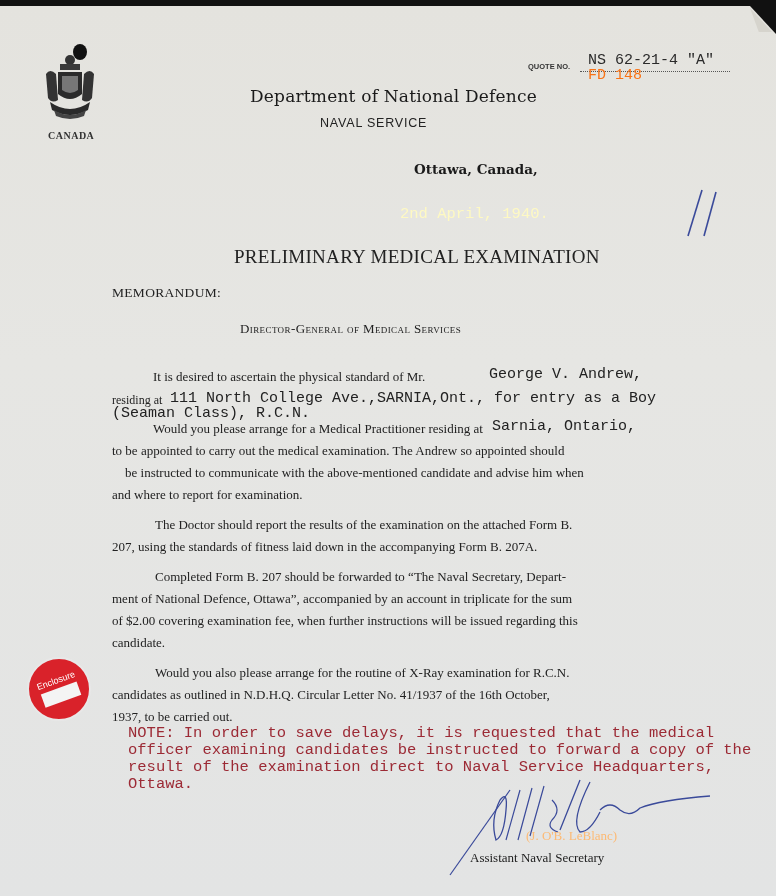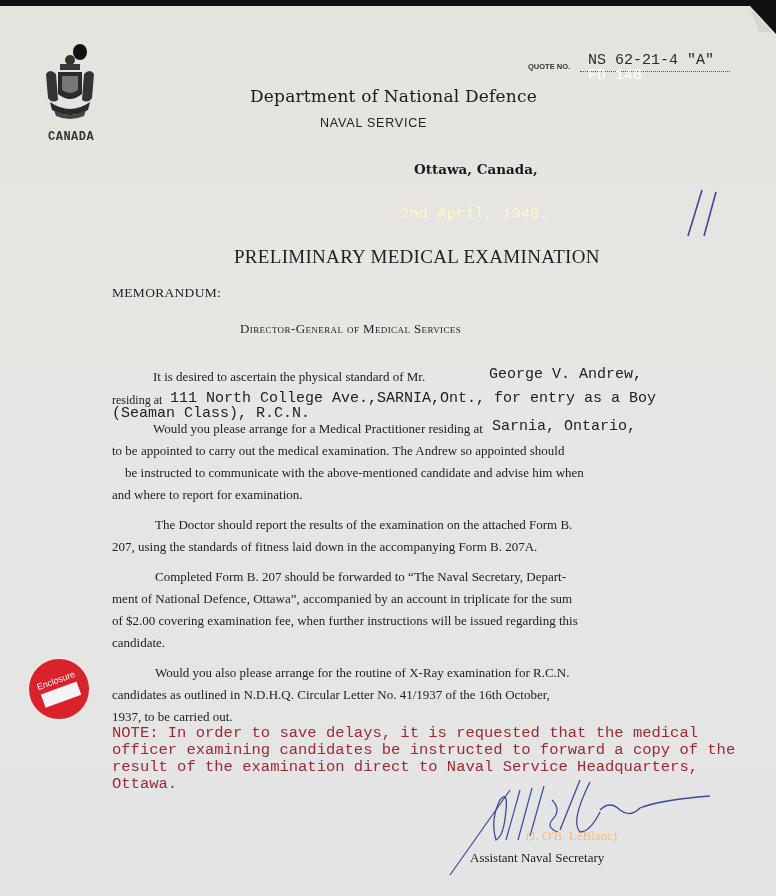--- a/index.html
+++ b/index.html
@@ -20,36 +20,36 @@
       clip-path: polygon(0 0, 100% 0, 100% 100%);
     }
     .corner-fold {
       position: absolute; right: 4px; top: 8px; width: 22px; height: 24px;
       background: #d6d4cd;
       clip-path: polygon(0 0, 100% 100%, 40% 100%);
     }
     .abs { position: absolute; white-space: nowrap; }
     .crest { left: 40px; top: 44px; width: 60px; height: 88px; }
     .crest svg { width: 60px; height: 80px; display: block; }
-    .crest-label { left: 48px; top: 130px; font-family: Liberation Mono, monospace; font-size: 12px; font-weight: bold; letter-spacing: 0.5px; color: #333; }
+    .crest-label { left: 48px; top: 130px; font-family: Liberation Serif, serif; font-size: 10px; font-weight: bold; letter-spacing: 0.5px; color: #333; }
     .dept-title { left: 250px; top: 86px; font-family: "DejaVu Serif", serif; font-weight: normal; font-size: 17px; letter-spacing: 0.2px; color: #1a1a1a; }
     .naval-service { left: 320px; top: 116px; font-family: "Liberation Sans", sans-serif; font-size: 12.5px; letter-spacing: 0.8px; color: #222; }
     .quote-label { left: 528px; top: 62px; font-family: "Liberation Sans", sans-serif; font-size: 7.5px; font-weight: bold; color: #333; }
     .quote-line { left: 580px; top: 71px; width: 150px; border-bottom: 1px dotted #555; }
     .quote-no { left: 588px; top: 52px; font-family: "Liberation Mono", monospace; font-size: 15px; color: #2a2a2a; }
-    .quote-no2 { left: 588px; top: 67px; font-family: "Liberation Mono", monospace; font-size: 15px; color: #ffffff; }
+    .quote-no2 { left: 588px; top: 67px; font-family: "Liberation Mono", monospace; font-size: 15px; color: #f97316; }
     .city { left: 400px; top: 161px; font-family: "DejaVu Serif", serif; font-weight: bold; font-size: 13.5px; color: #1a1a1a; margin-left: 14px; }
     .date { left: 400px; top: 205px; font-family: "Liberation Mono", monospace; font-size: 15.5px; color: #fef9c3; }
     .slashes { left: 684px; top: 188px; }
     .heading { left: 234px; top: 246px; font-size: 19px; letter-spacing: 0.3px; color: #222; }
     .memo { left: 112px; top: 285px; font-size: 13.5px; letter-spacing: 0.3px; color: #222; }
     .addressee { left: 240px; top: 321px; font-size: 13px; letter-spacing: 0.4px; font-variant: small-caps; color: #222; }
     .p { font-size: 13px; color: #222; }
     .tw { font-family: "Liberation Mono", monospace; font-size: 15px; color: #222; }
-    .note { font-family: "Liberation Mono", monospace; font-size: 15.5px; color: #9c2a35; }
+    .note { font-family: "Liberation Mono", monospace; font-size: 15.5px; color: #9c2a35; margin-left: 16px; }
     .enclosure { left: 26px; top: 656px; width: 66px; height: 66px; }
     .sig { left: 440px; top: 770px; }
     .signer { left: 526px; top: 828px; font-size: 13px; color: #fdba74; }
     .signer-title { left: 470px; top: 850px; font-size: 13px; color: #222; }
   </style>
 </head>
 <body>
 
 <div class="paper"></div>
 <div class="corner"></div>

